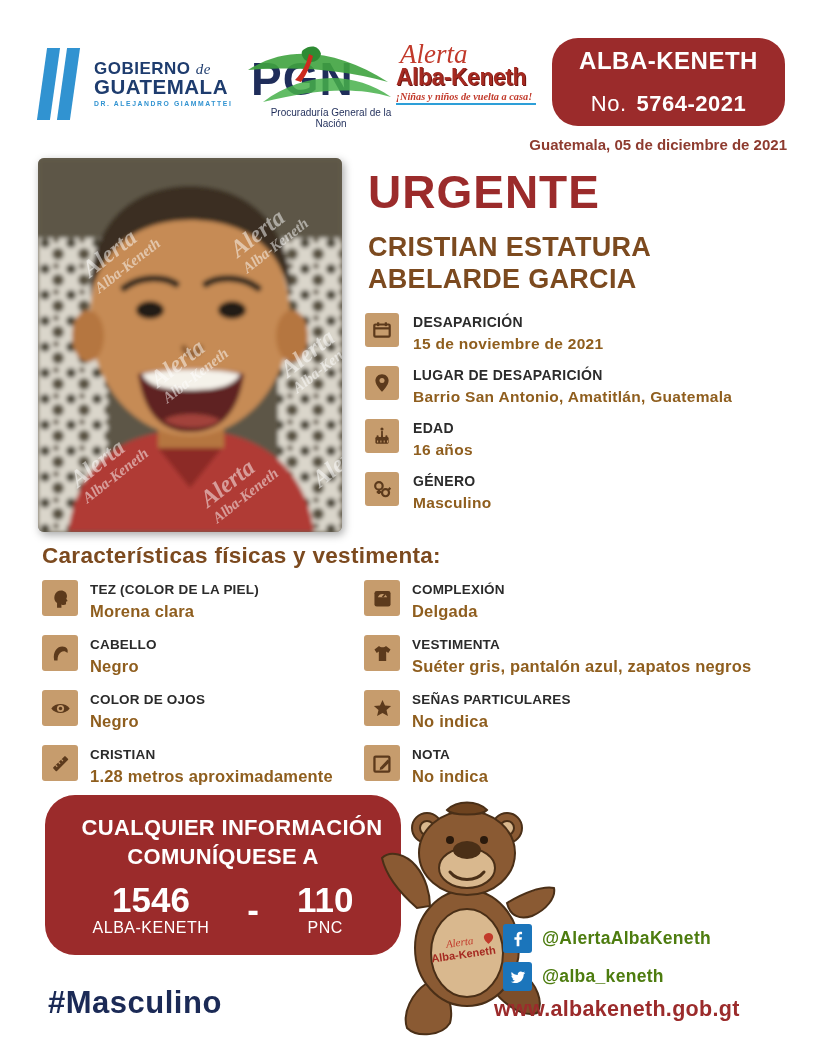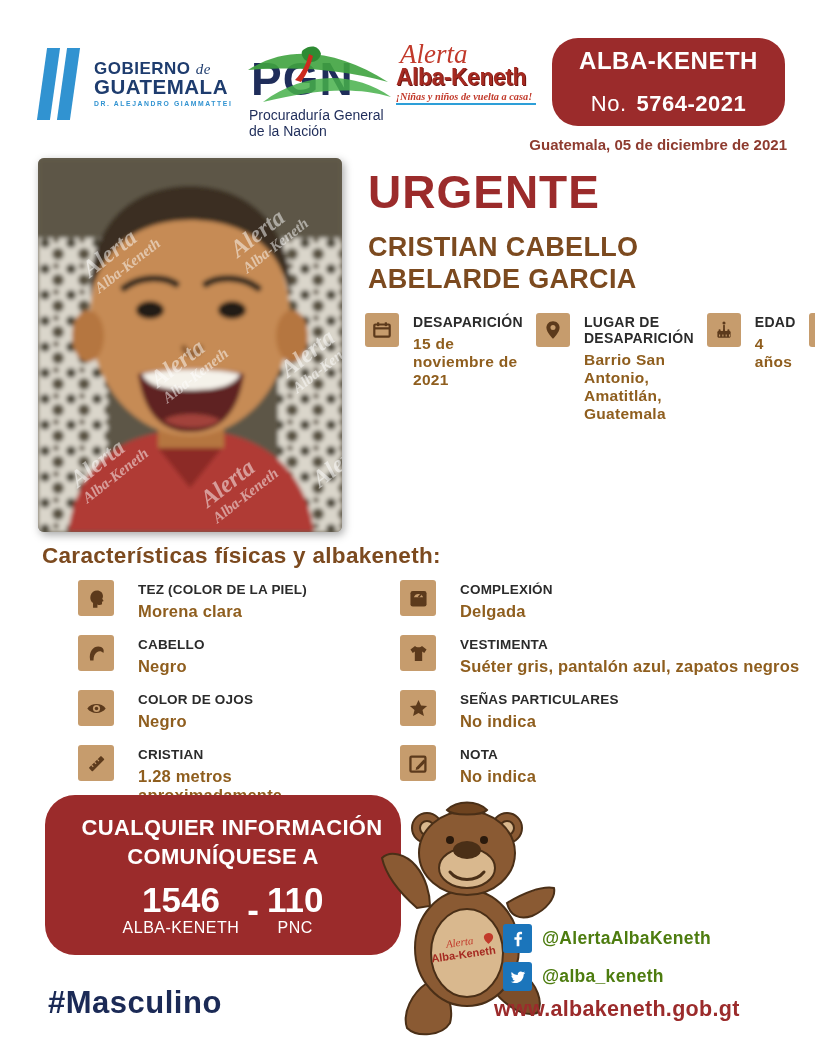--- a/index.html
+++ b/index.html
@@ -15,21 +15,21 @@
   .gob-bar.b2 { left:22px; }
   .gob-text { line-height:1; }
   .gob-line1 { font-size:17px; font-weight:bold; color:#1E3C6E; letter-spacing:.5px; }
   .gob-line1 .de { font-family:"Liberation Serif", serif; font-style:italic; font-weight:normal; font-size:15px; }
   .gob-line2 { font-size:20.5px; font-weight:bold; color:#1E3C6E; letter-spacing:.5px; }
   .gob-line3 { font-size:6.8px; font-weight:bold; color:#3193D1; letter-spacing:1.6px; margin-top:3px; }
 
   .pgn-logo { position:absolute; left:243px; top:42px; width:150px; height:84px; }
   .pgn-acronym { position:absolute; left:8px; top:14px; font-size:46px; font-weight:bold; color:#1F2D5A; letter-spacing:1px; line-height:1; }
   .pgn-swoosh { position:absolute; left:0; top:0; pointer-events:none; }
-  .pgn-tagline { position:absolute; left:6px; top:65px; width:148px; font-size:14px; color:#1F2D5A; }
+  .pgn-tagline { position:absolute; left:14px; top:65px; width:148px; font-size:10px; color:#1F2D5A; text-align:center; }
 
   .alerta-logo { position:absolute; left:396px; top:42px; width:140px; height:80px; }
   .alerta-line1 { font-family:"Liberation Serif", serif; font-style:italic; font-size:27px; color:#C23A2B; line-height:.9; margin-left:4px; }
   .alerta-line2 { font-size:23px; font-weight:bold; color:#A52A21; letter-spacing:-.5px; line-height:1; text-shadow:1px 1px 0 #6e1511; }
   .alerta-tagline { font-family:"Liberation Serif", serif; font-style:italic; font-size:10.3px; font-weight:bold; color:#C23A2B; border-bottom:2px solid #2D9FD8; padding-bottom:1px; margin-top:2px; white-space:nowrap; }
 
   .case-badge { position:absolute; left:552px; top:38px; width:233px; height:88px; background:#9B2B2B; border-radius:26px; color:#fff; display:flex; flex-direction:column; justify-content:center; align-items:center; }
   .case-badge .t { font-size:24px; font-weight:bold; letter-spacing:.5px; }
   .case-badge .n { font-size:22px; margin-top:16px; letter-spacing:.5px; }
   .case-badge .n .num { font-weight:bold; margin-left:10px; }
@@ -37,40 +37,40 @@
   .date-line { position:absolute; right:28px; top:136px; font-size:15px; font-weight:bold; color:#8E3B2F; }
 
   
   .photo { position:absolute; left:38px; top:158px; width:304px; height:374px; border-radius:6px; overflow:hidden; box-shadow:2px 3px 8px rgba(0,0,0,.35); background:#6b6353; }
   .photo svg { display:block; }
 
   
   .urgente { position:absolute; left:368px; top:165px; font-size:46px; font-weight:bold; color:#9B2B2B; letter-spacing:1px; }
   .victim-name { position:absolute; left:368px; top:232px; font-size:27px; font-weight:bold; color:#7C4A1F; line-height:1.18; letter-spacing:.3px; }
 
-  .details { position:absolute; left:365px; top:313px; width:445px; display:flex; flex-direction:row; gap:13px; }
+  .details { position:absolute; left:365px; top:313px; width:445px; display:flex; flex-direction:column; gap:13px; }
   .detail-item { display:flex; align-items:flex-start; gap:14px; }
   .tile { flex:0 0 34px; width:34px; height:34px; background:#C69C6D; border-radius:3px; display:flex; align-items:center; justify-content:center; }
   .detail-text { padding-top:1px; }
   .d-label { font-size:14px; font-weight:bold; color:#2B2B2B; letter-spacing:.3px; }
   .d-value { font-size:15.5px; font-weight:bold; color:#8F5E1E; margin-top:5px; letter-spacing:.3px; }
 
   
   .char-heading { position:absolute; left:42px; top:543px; font-size:22.5px; font-weight:bold; color:#7C4A1F; letter-spacing:.3px; }
   .char-grid { position:absolute; left:42px; top:580px; width:760px; display:grid; grid-template-columns:322px 438px; column-gap:0; row-gap:14px; }
-  .char-item { display:flex; align-items:flex-start; gap:24px;margin-left:36px; }
+  .char-item { display:flex; align-items:flex-start; gap:12px; }
   .char-item .tile { flex-basis:36px; width:36px; height:36px; }
   .c-label { font-size:13.5px; font-weight:bold; color:#2B2B2B; letter-spacing:.2px; padding-top:2px; }
   .c-value { font-size:16.5px; font-weight:bold; color:#8F5E1E; margin-top:5px; letter-spacing:.2px; }
 
   
   .contact-box { position:absolute; left:45px; top:795px; width:356px; height:160px; background:#9B2B2B; border-radius:30px; color:#fff; text-align:center; padding-top:20px; }
   .contact-l1 { font-size:22px; font-weight:bold; letter-spacing:.3px;padding-left:18px; }
   .contact-l2 { font-size:22px; font-weight:bold; letter-spacing:.3px; margin-top:3px; }
-  .phones { display:flex; justify-content:center; align-items:flex-start; gap:8px; margin-top:12px; }
+  .phones { display:flex; justify-content:center; align-items:flex-start; gap:38px; margin-top:12px; }
   .phone .num { font-size:35px; font-weight:bold; line-height:1; }
   .phone .lbl { font-size:16px; margin-top:2px; letter-spacing:.5px; }
   .phone-sep { font-size:35px; font-weight:bold; line-height:1; padding-top:10px; }
 
   .bear { position:absolute; left:372px; top:798px; width:190px; height:245px; }
 
   .hashtag { position:absolute; left:48px; top:985px; font-size:31px; font-weight:bold; color:#1B2A56; letter-spacing:.5px; }
 
   .social { position:absolute; left:503px; top:924px; width:305px; }
   .social-row { display:flex; align-items:center; gap:10px; margin-bottom:9px; }
@@ -189,21 +189,21 @@
           </g>
         <g transform="translate(282,330) rotate(-38)">
             <text x="0" y="0" font-size="24">Alerta</text>
           </g>
       </g>
     </svg>
   </div>
 
   <div class="urgente">URGENTE</div>
   <div class="victim-name">
-    <div>CRISTIAN CABELLO</div>
+    <div>CRISTIAN ESTATURA</div>
     <div>ABELARDE GARCIA</div>
   </div>
 
   <div class="details">
     <div class="detail-item">
       <div class="tile">
         <svg width="22" height="22" viewBox="0 0 20 20">
             <g stroke="#5C3A1C" stroke-width="2" fill="none">
               <rect x="3" y="5" width="14" height="11" rx="1"></rect>
               <line x1="6.5" y1="3" x2="6.5" y2="6.5"></line>
@@ -243,21 +243,21 @@
             <g stroke="#C69C6D" stroke-width="1">
               <line x1="6" y1="14" x2="6" y2="16"></line>
               <line x1="9" y1="14" x2="9" y2="16"></line>
               <line x1="12" y1="14" x2="12" y2="16"></line>
               <line x1="15" y1="14" x2="15" y2="16"></line>
             </g>
           </svg>
       </div>
       <div class="detail-text">
         <div class="d-label">EDAD</div>
-        <div class="d-value">4 años</div>
+        <div class="d-value">16 años</div>
       </div>
     </div>
     <div class="detail-item">
       <div class="tile">
         <svg width="22" height="22" viewBox="0 0 20 20">
             <g stroke="#5C3A1C" stroke-width="2" fill="none">
               <circle cx="7.2" cy="7.2" r="3.4"></circle>
               <circle cx="13.2" cy="13.4" r="3.2"></circle>
               <line x1="7.2" y1="10.6" x2="7.2" y2="14.5"></line>
               <line x1="5.2" y1="12.8" x2="9.2" y2="12.8"></line>
@@ -265,21 +265,21 @@
             </g>
           </svg>
       </div>
       <div class="detail-text">
         <div class="d-label">GÉNERO</div>
         <div class="d-value">Masculino</div>
       </div>
     </div>
   </div>
 
-  <div class="char-heading">Características físicas y albakeneth:</div>
+  <div class="char-heading">Características físicas y vestimenta:</div>
 
   <div class="char-grid">
 
     <div class="char-item">
       <div class="tile">
         <svg width="23" height="23" viewBox="0 0 20 20">
             <path d="M7 18 V14 C5 12.5 4.2 10 4.8 7.5 C5.5 4.5 8 3 10.5 3 C13.5 3 15.5 5 15.6 7.6 C15.7 8.8 15.3 9.6 15 10.2 L16.2 12.2 L14.8 12.8 V15 C13.5 16 11.8 15.8 10.8 15.2 V18 Z" fill="#5C3A1C"></path>
           </svg>
       </div>
       <div>

